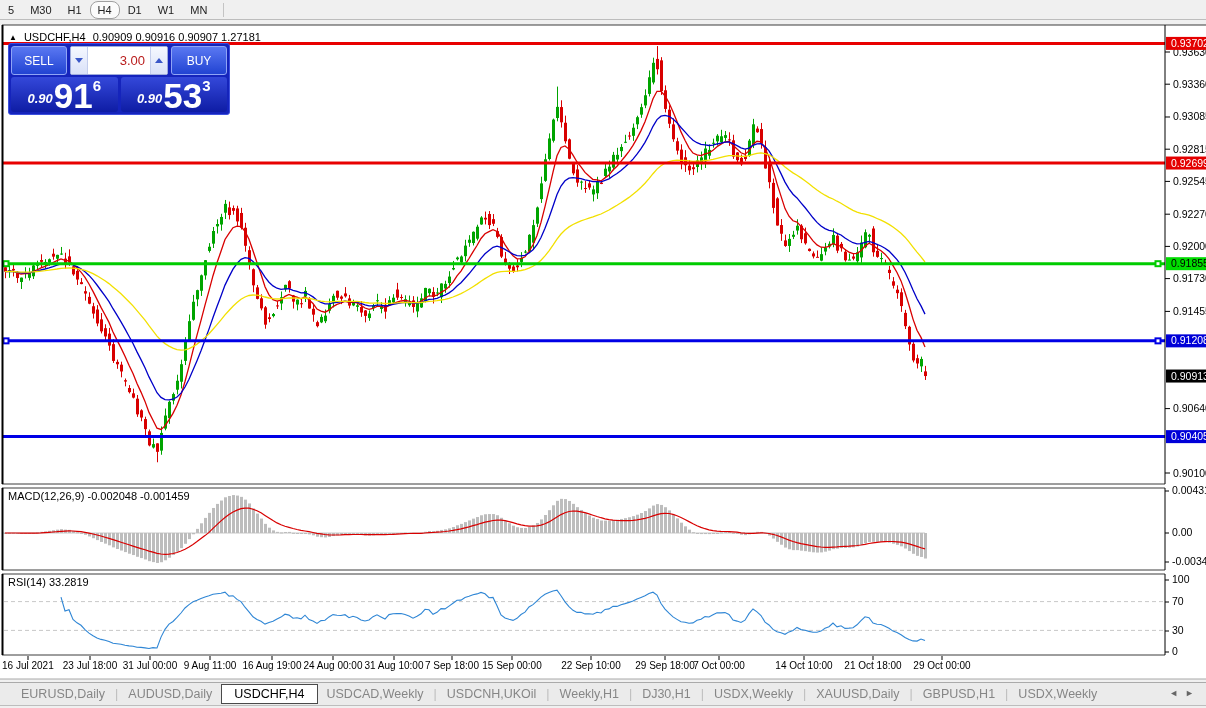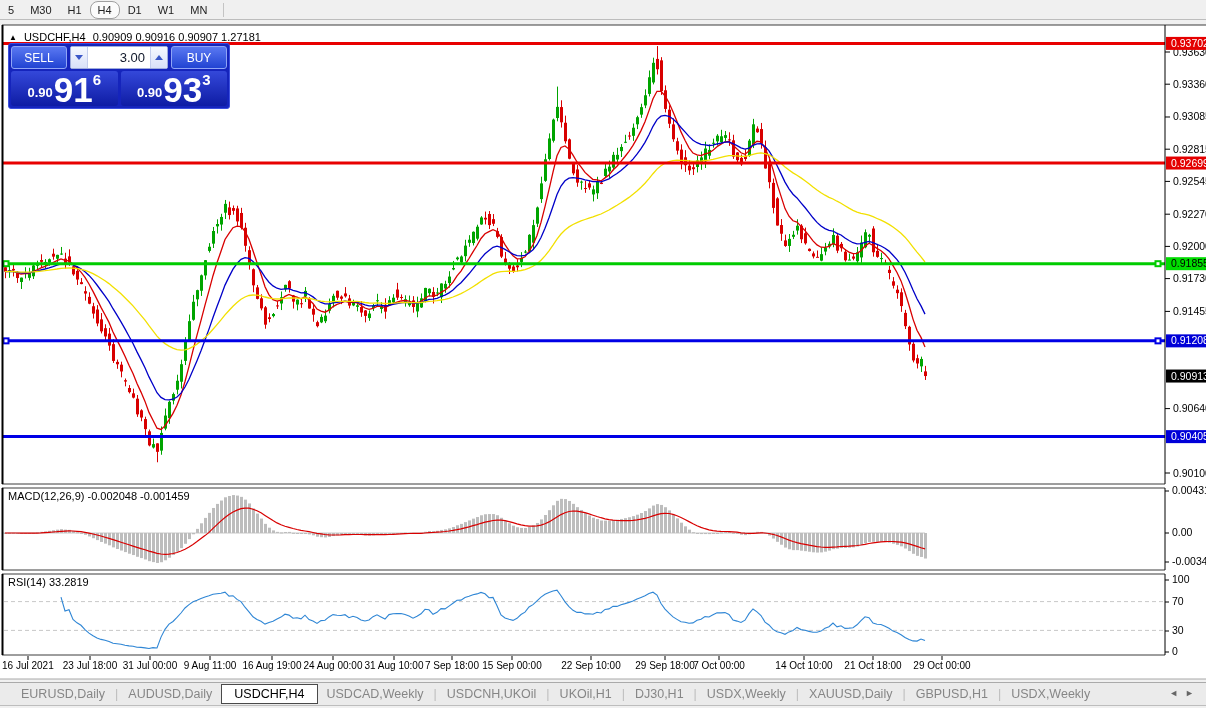--- a/index.html
+++ b/index.html
@@ -19,39 +19,39 @@
 
   
   #chart-header{position:absolute;top:31px;left:9px;font-size:11px;color:#000;
                 display:flex;align-items:center;gap:7px;}
   #collapse-icon{font-size:8px;line-height:11px;}
   #chart-header b{font-weight:normal;}
 
   
   #trade-panel{position:absolute;top:43px;left:8px;width:216px;
                background:#1524bc;border:1px solid #3c50de;border-radius:3px;padding:2px;}
-  .tp-row1{display:flex;gap:3px;height:23px;}
+  .tp-row1{display:flex;gap:3px;height:29px;}
   .tp-btn{width:56px;background:linear-gradient(#5a78f2,#2143d2);color:#fff;
           border:1px solid #8fa4f6;border-radius:3px;font-size:12px;
           font-family:"Liberation Sans",sans-serif;cursor:pointer;padding:0;}
   .vol-group{flex:1;display:flex;background:#fff;border:1px solid #9facdc;border-radius:2px;overflow:hidden;}
   .vol-btn{width:17px;border:none;background:linear-gradient(#f5f8ff,#d9e1f8);
            display:flex;align-items:center;justify-content:center;cursor:pointer;padding:0;}
   .vol-btn.left{border-right:1px solid #c3cdec;}
   .vol-btn.right{border-left:1px solid #c3cdec;}
   .tri{width:0;height:0;border-left:4px solid transparent;border-right:4px solid transparent;display:block;}
   .tri.down{border-top:5px solid #3a57c8;}
   .tri.up{border-bottom:5px solid #3a57c8;}
-  .vol-input{flex:1;border:none;outline:none;text-align:right;font-size:13px;color:#0f172a;
+  .vol-input{flex:1;border:none;outline:none;text-align:right;font-size:13px;color:#b91c1c;
              padding:0 5px 0 0;font-family:"Liberation Sans",sans-serif;min-width:0;}
   .tp-row2{display:flex;gap:3px;margin-top:2px;}
   .price-box{flex:1;height:33px;background:linear-gradient(#3448da,#0e1ca4);border-radius:3px;
              color:#fff;display:flex;align-items:flex-end;justify-content:center;
              padding-bottom:2px;cursor:pointer;}
-  .p-prefix{font-size:13px;font-weight:bold;margin:0 1px 4px 0;}
+  .p-prefix{font-size:13px;font-weight:bold;margin:0 1px 4px 0;font-style:italic;}
   .p-big{font-size:35px;font-weight:bold;line-height:29px;margin-top:8px;}
   .p-pip{font-size:15px;font-weight:bold;align-self:flex-start;margin-top:0px;}
 
   
   #tabbar{position:absolute;top:682px;left:0;width:1206px;height:24px;
           background:#ebebeb;border-top:1px solid #aaa;border-bottom:1px solid #bdbdbd;
           display:flex;align-items:center;font-size:12.5px;color:#868686;padding-left:12px;box-sizing:border-box;}
   .tab{padding:2px 9px;cursor:pointer;white-space:nowrap;}
   .tab.active{background:#fff;border:1px solid #4a4a4a;color:#000;padding:2px 12px;}
   .tab-sep{color:#bdbdbd;margin:0 1px;}
@@ -928,36 +928,36 @@
     <button class="tp-btn">BUY</button>
   </div>
   <div class="tp-row2">
     <div class="price-box">
       <span class="p-prefix">0.90</span>
       <span class="p-big">91</span>
       <span class="p-pip">6</span>
     </div>
     <div class="price-box">
       <span class="p-prefix">0.90</span>
-      <span class="p-big">93</span>
+      <span class="p-big">53</span>
       <span class="p-pip">3</span>
     </div>
   </div>
 </div>
 
 <div id="tabbar">
     <span class="tab">EURUSD,Daily</span>
     <span class="tab-sep">|</span>
     <span class="tab">AUDUSD,Daily</span>
     <span class="tab active">USDCHF,H4</span>
     <span class="tab">USDCAD,Weekly</span>
     <span class="tab-sep">|</span>
     <span class="tab">USDCNH,UKOil</span>
     <span class="tab-sep">|</span>
-    <span class="tab">UKOil,H1</span>
+    <span class="tab">Weekly,H1</span>
     <span class="tab-sep">|</span>
     <span class="tab">DJ30,H1</span>
     <span class="tab-sep">|</span>
     <span class="tab">USDX,Weekly</span>
     <span class="tab-sep">|</span>
     <span class="tab">XAUUSD,Daily</span>
     <span class="tab-sep">|</span>
     <span class="tab">GBPUSD,H1</span>
     <span class="tab-sep">|</span>
     <span class="tab">USDX,Weekly</span>

